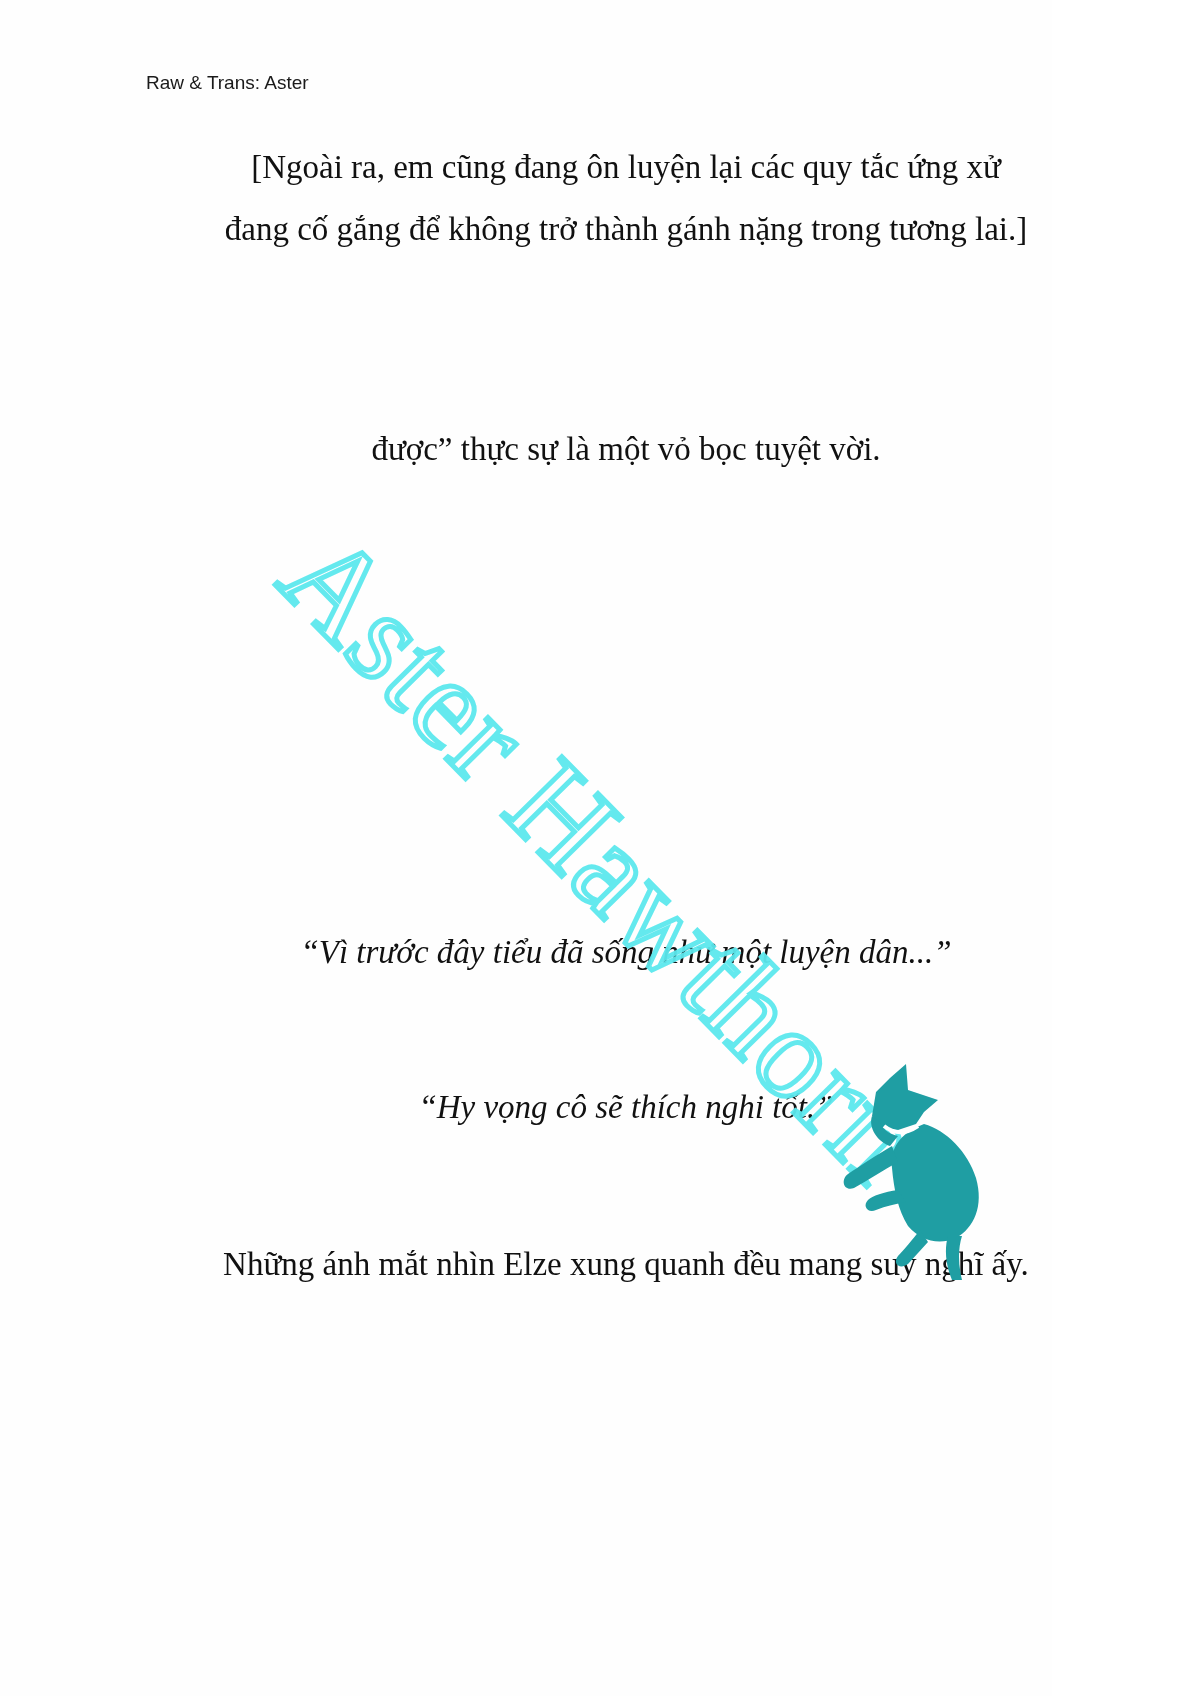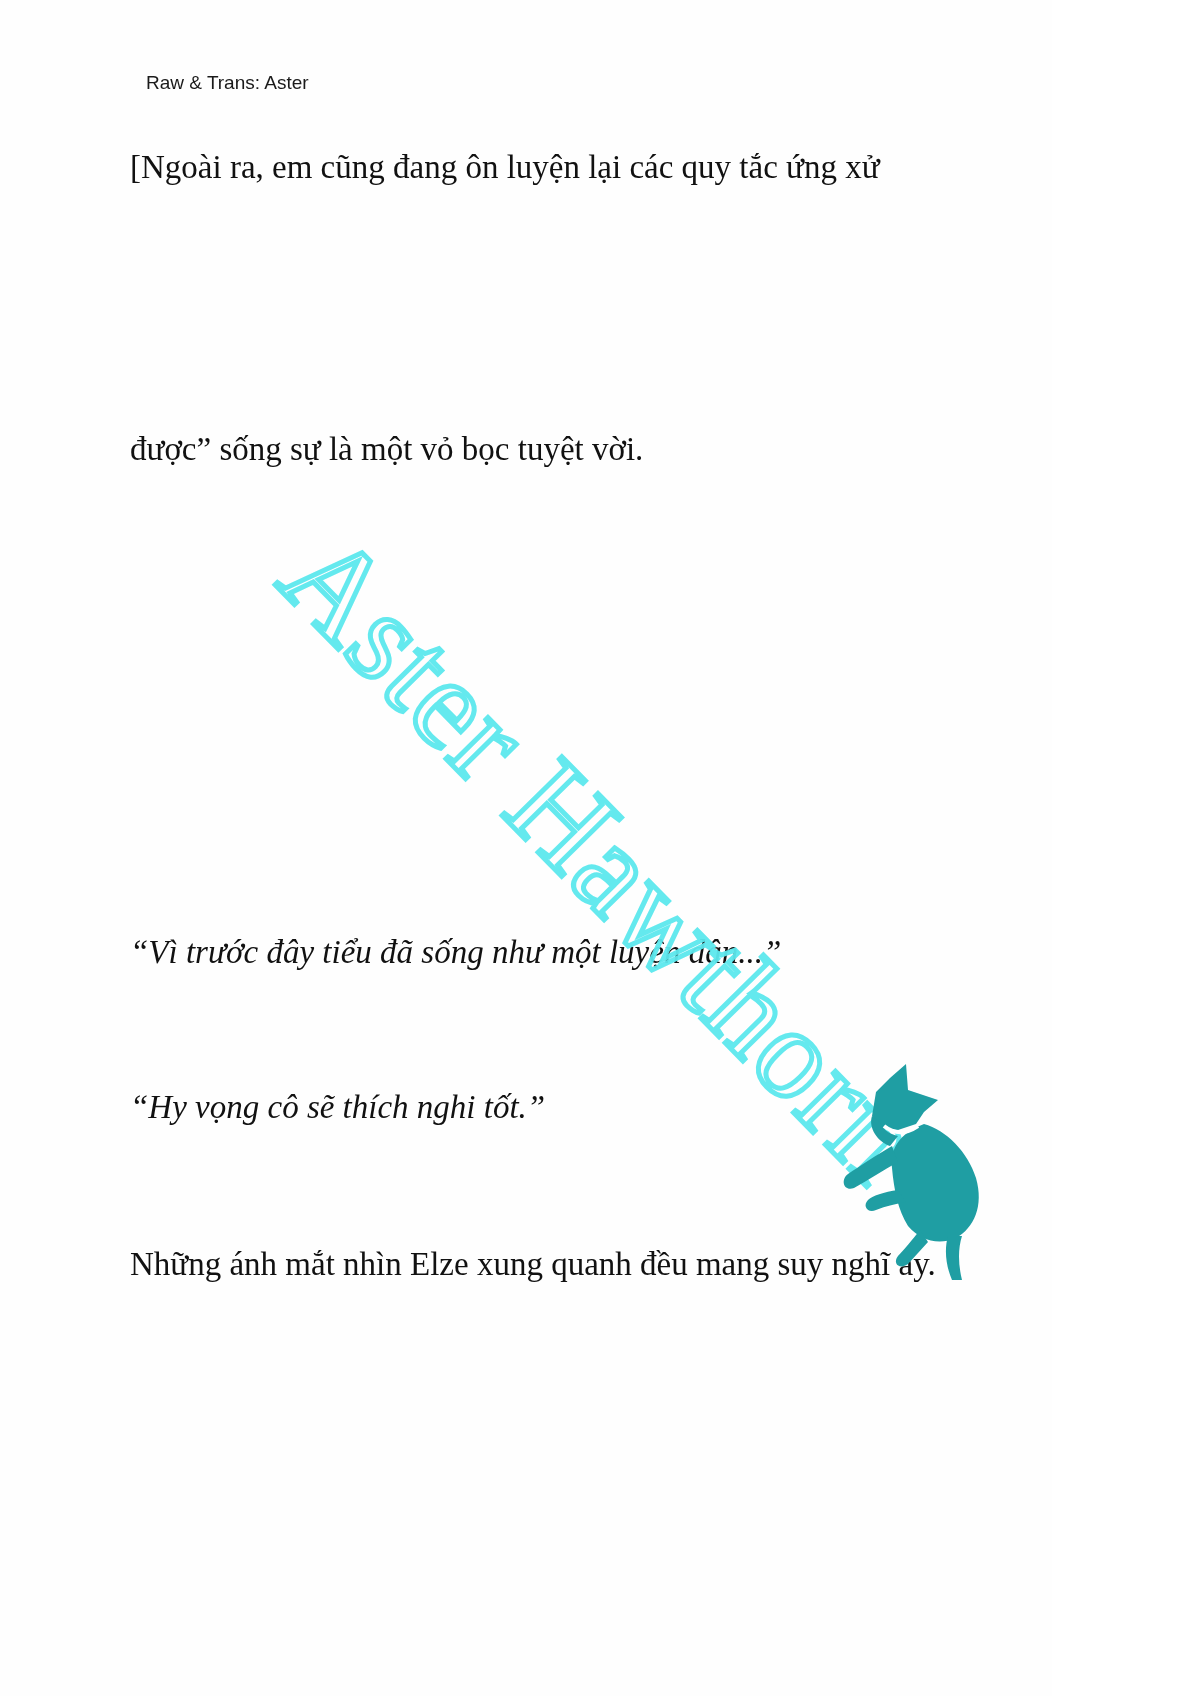--- a/index.html
+++ b/index.html
@@ -21,27 +21,28 @@
       position: absolute;
       left: 146px;
       top: 72px;
       font-family: "Liberation Sans", sans-serif;
       font-size: 19px;
       color: #1a1a1a;
       letter-spacing: 0px;
     }
     .para {
       position: absolute;
-      left: 130px;
+      left: 156px;
       width: 940px;
       font-family: "Liberation Serif", serif;
       font-size: 33px;
       line-height: 62px;
       color: #111111;
       margin: 0;
+      text-align: center;
     }
     .para .line { display: block; white-space: nowrap; }
     .para.italic { font-style: italic; }
     .watermark {
       position: absolute;
       left: 150px;
       top: 720px;
       transform-origin: 0 0;
       transform: rotate(45.5deg) translate(-10px, -300px);
       font-family: "Liberation Serif", serif;
@@ -63,24 +64,25 @@
   </style>
 </head>
 <body>
 
 <div class="page">
 
   <div class="credit">Raw &amp; Trans: Aster</div>
 
   <div class="para" style="top:136px;">
     <span class="line">[Ngoài ra, em cũng đang ôn luyện lại các quy tắc ứng xử</span>
+    <span class="line">đang cố gắng để không trở thành gánh nặng trong tương lai.]</span>
   </div>
 
   <div class="para" style="top:418px;">
-    <span class="line">được” sống sự là một vỏ bọc tuyệt vời.</span>
+    <span class="line">được” thực sự là một vỏ bọc tuyệt vời.</span>
   </div>
 
 
   <div class="para italic" style="top:921px;">
     <span class="line">“Vì trước đây tiểu đã sống như một luyện dân...”</span>
   </div>
 
   <div class="para italic" style="top:1076px;">
     <span class="line">“Hy vọng cô sẽ thích nghi tốt.”</span>
   </div>

